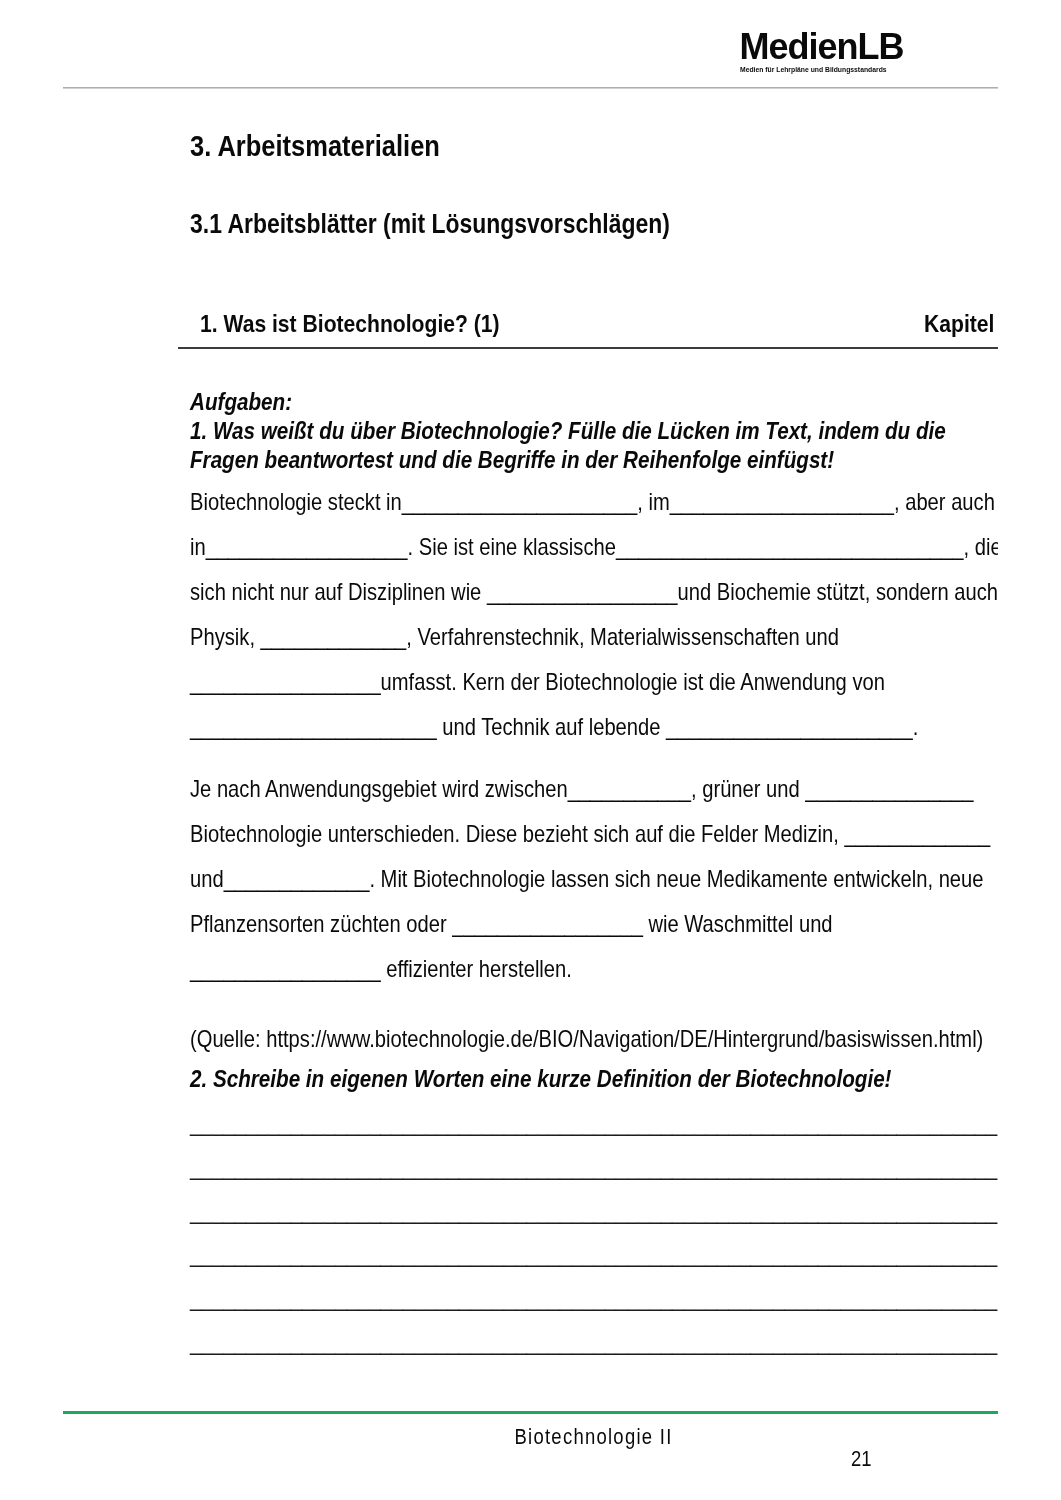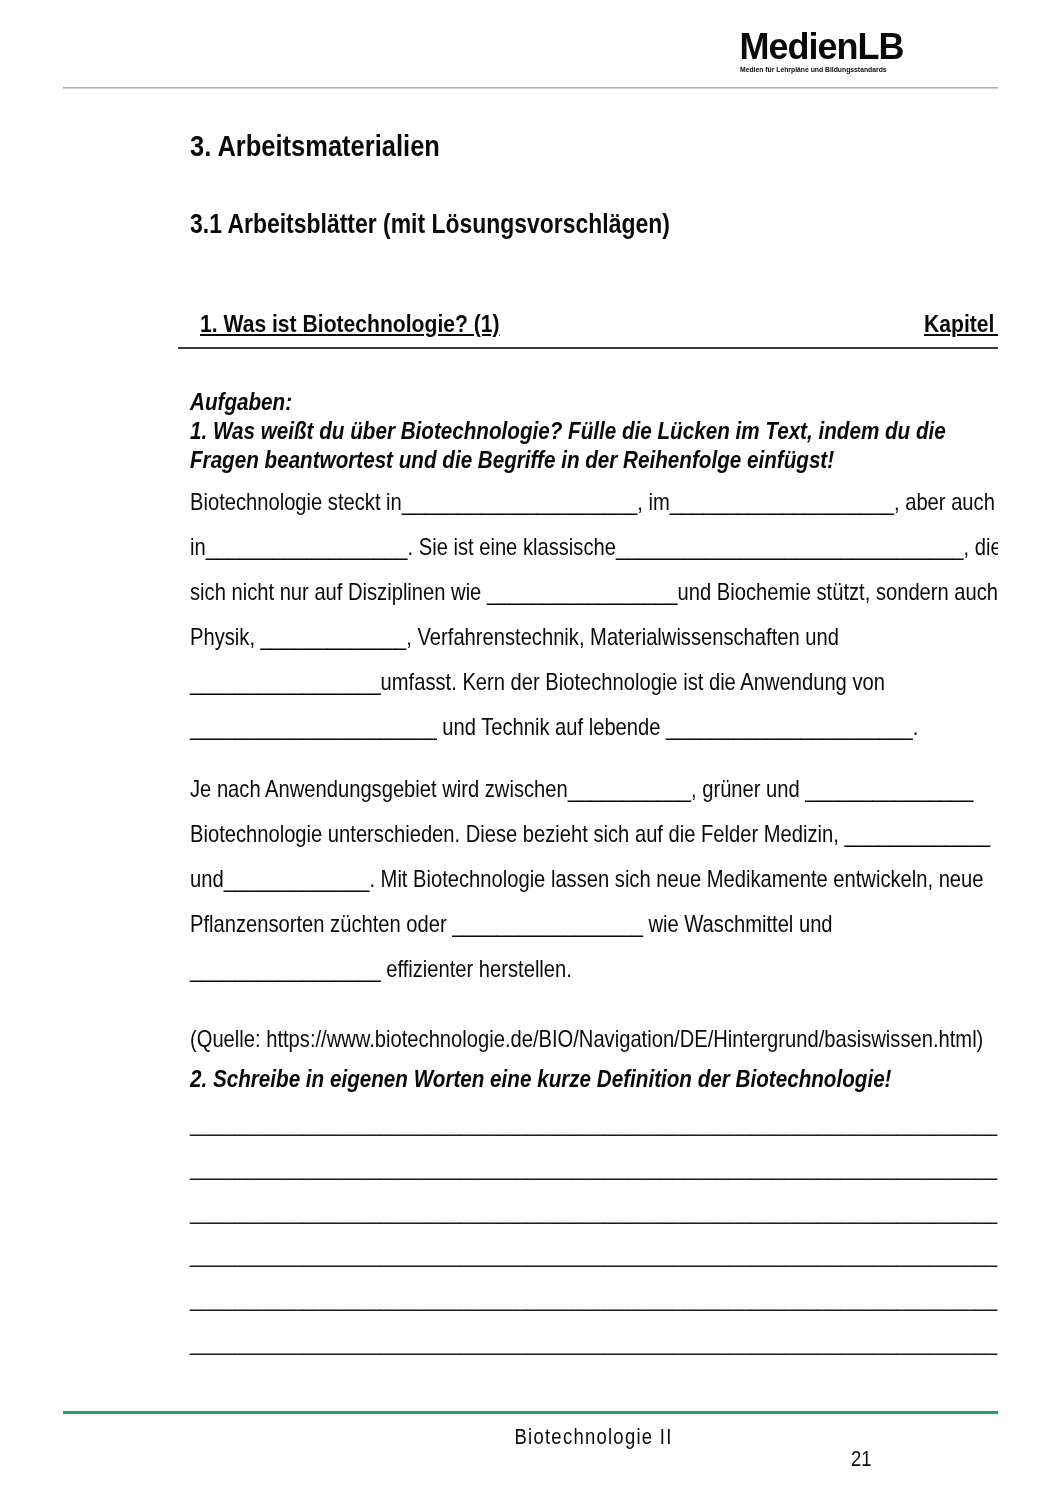--- a/index.html
+++ b/index.html
@@ -18,21 +18,21 @@
   .header-rule { position:absolute; top:87px; left:0; width:1061px; height:2px;
                  background:linear-gradient(to bottom,#9b9b9b,#e2e2e2); }
 
   
   .h1 { position:absolute; top:131px; left:127px; font-size:30px; font-weight:bold;
         line-height:30px; white-space:nowrap; transform:scaleX(0.85); transform-origin:0 50%; }
   .h2 { position:absolute; top:211px; left:127px; font-size:27px; font-weight:bold;
         line-height:27px; white-space:nowrap; transform:scaleX(0.85); transform-origin:0 50%; }
 
   
-  .ws-header { position:absolute; top:310px; left:115px; width:849px;text-decoration:underline; }
+  .ws-header { position:absolute; top:310px; left:115px; width:849px; }
   .ws-row { display:flex; justify-content:space-between; align-items:baseline; line-height:27px; }
   .ws-title { margin-left:22px; font-size:24px; font-weight:bold; white-space:nowrap;
               transform:scaleX(0.88); transform-origin:0 50%; }
   .ws-chapter { margin-right:15px; font-size:24px; font-weight:bold; white-space:nowrap;
                 transform:scaleX(0.88); transform-origin:100% 50%; }
   .ws-rule { margin-top:10px; height:2px; background:#3c3c3c; }
 
   
   .aufgaben { position:absolute; top:387px; left:127px; font-size:24px; font-weight:bold;
               font-style:italic; line-height:29px; white-space:nowrap;

